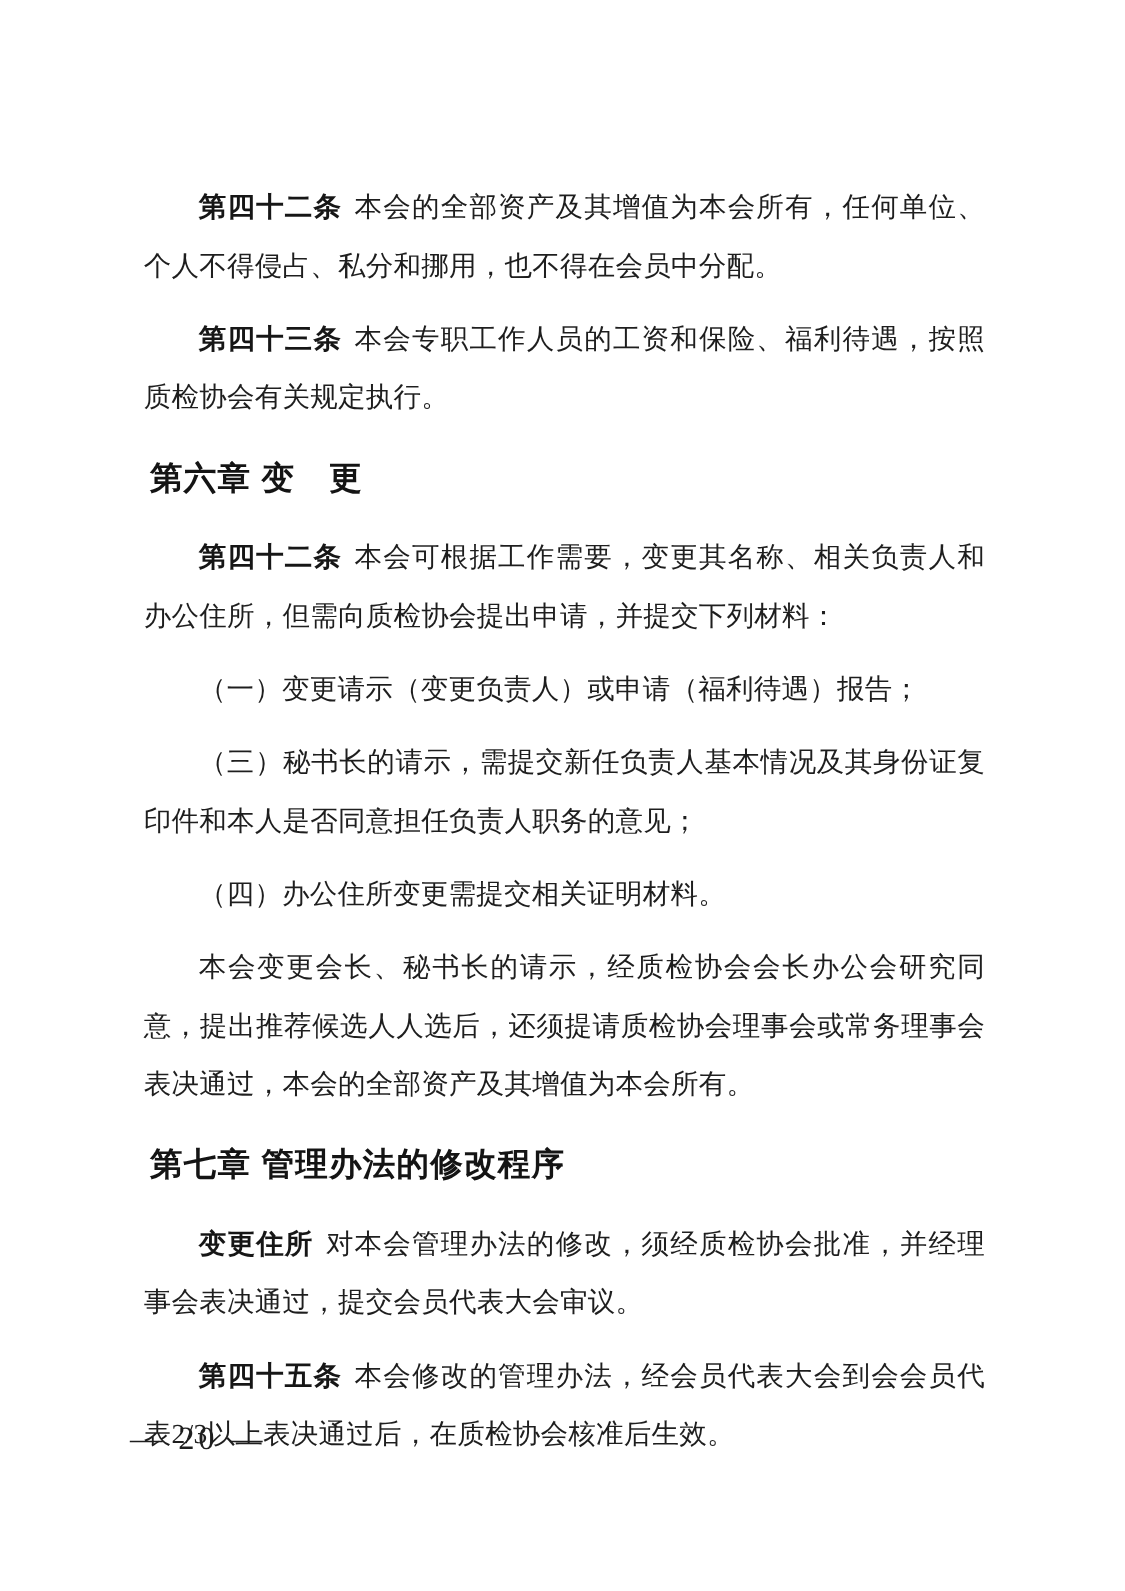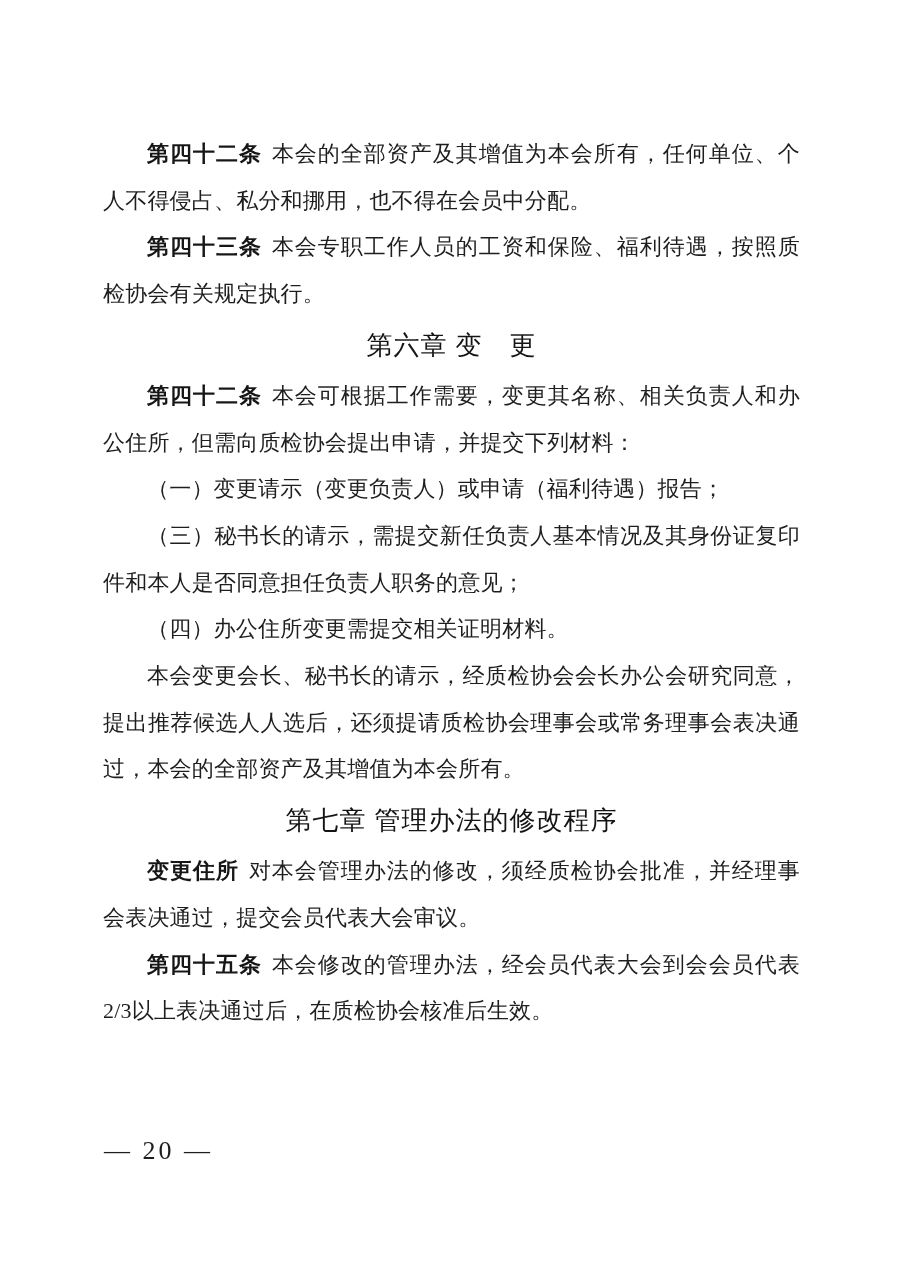--- a/index.html
+++ b/index.html
@@ -16,38 +16,37 @@
     font-family: "Liberation Serif", "DejaVu Serif", serif;
     color: #1e1e1e;
   }
   .doc {
     position: absolute;
     left: 103px;
     top: 131px;
     width: 697px;
   }
   .para {
-    margin: 0;
+    margin: 12px;
     font-size: 22px;
     line-height: 46.7px;
     text-align: justify;
     text-indent: 2em;
     letter-spacing: 0.2px;
   }
   .artnum {
     font-weight: bold;
     margin-right: 0.45em;
     color: #161616;
   }
   .heading {
-    margin: 4px;
+    margin: 17px;
     font-size: 26px;
     line-height: 47px;
-    font-weight: normal;
-    text-align: center;
+    font-weight: bold;
     text-indent: 0;
     font-family: "Liberation Sans", "DejaVu Sans", sans-serif;
     color: #141414;
     letter-spacing: 1px;
   }
   .footer {
     position: absolute;
     left: 104px;
     top: 1136px;
     font-size: 26px;

